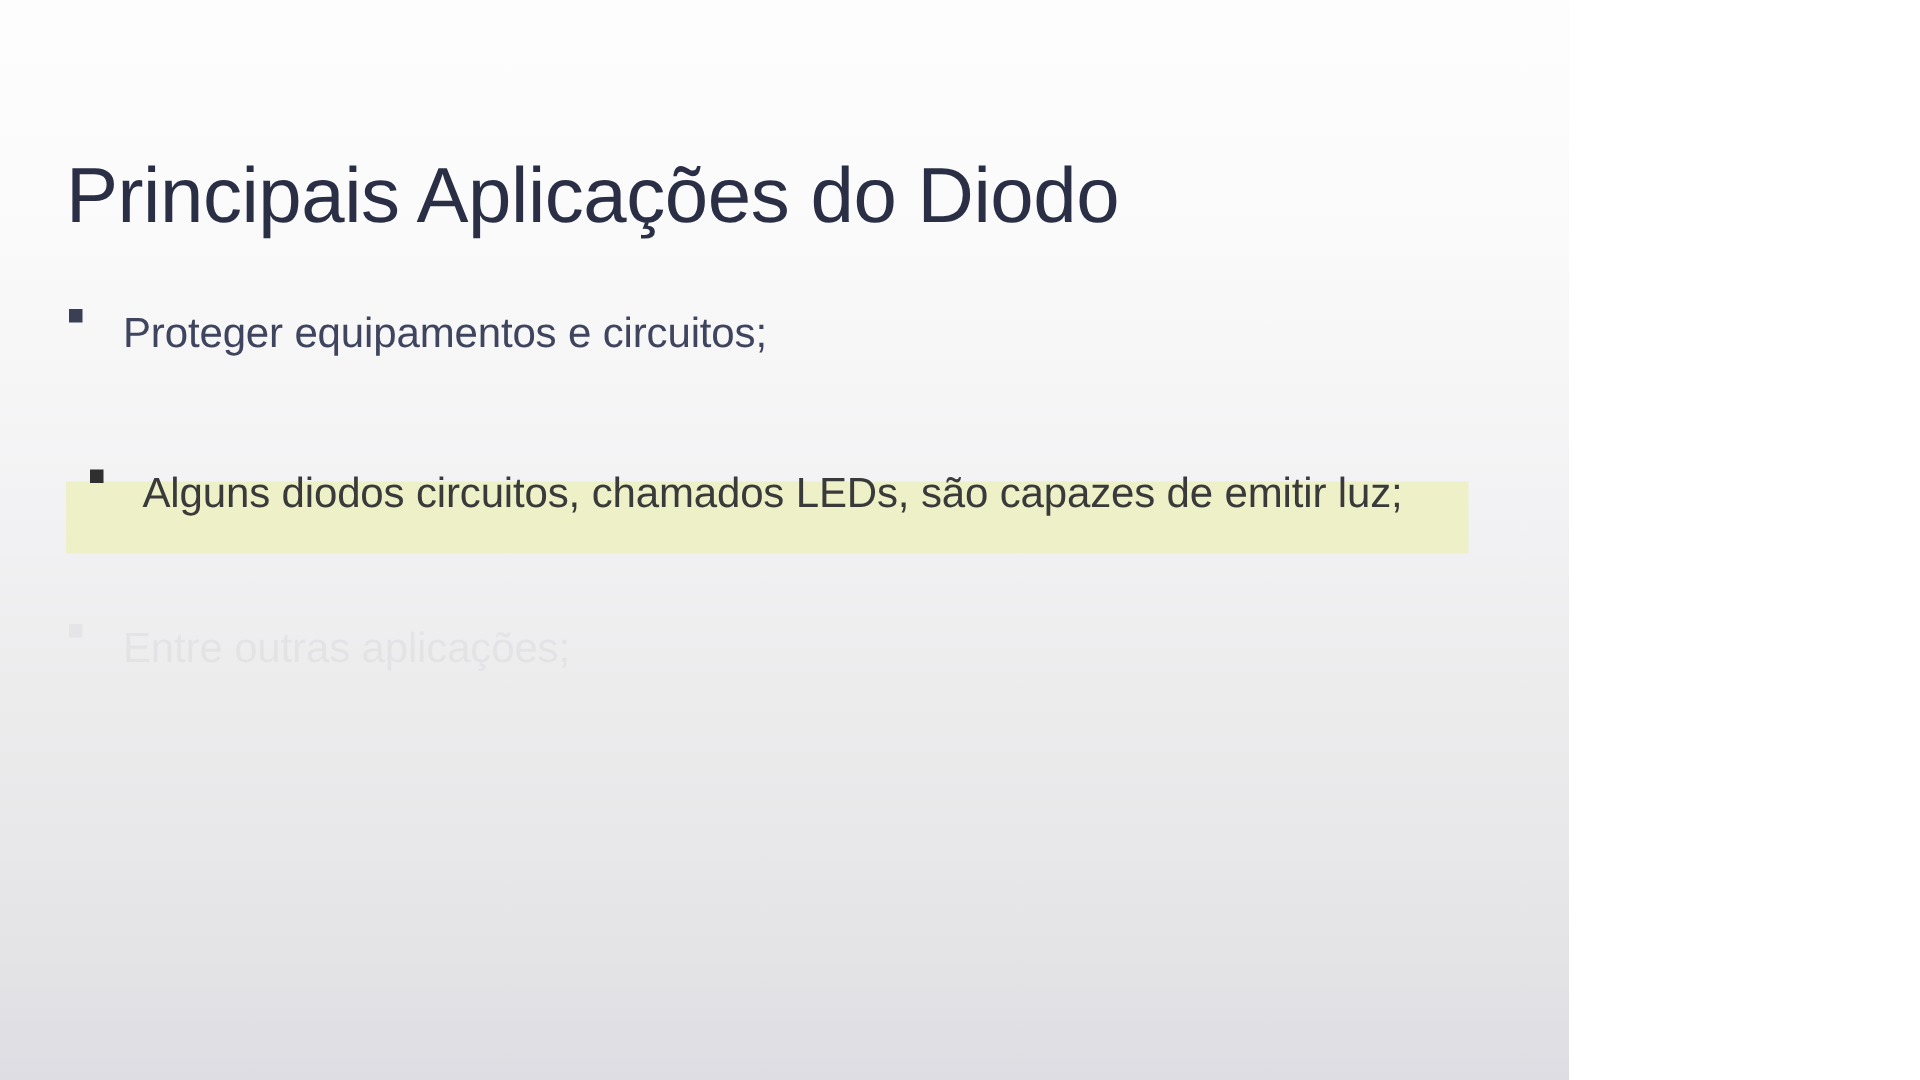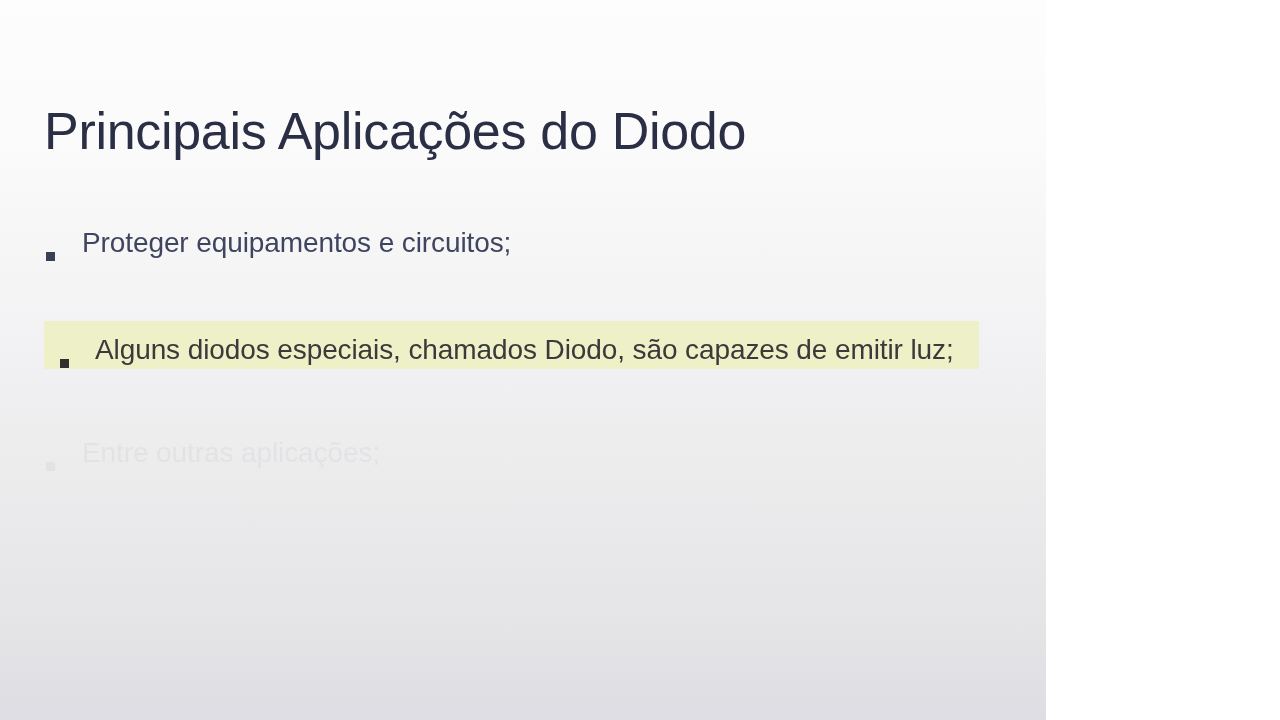--- a/index.html
+++ b/index.html
@@ -70,21 +70,21 @@
     position: absolute;
     left: 0px;
     top: 9px;
     height: 48px;
     background: #eef0c8;
   }
 
   .bullet-inner {
     position: relative;
     display: flex;
-    align-items: flex-end;
+    align-items: flex-start;
     height: 55px;
     padding-left: 0px;
   }
 
   .bullet-marker {
     display: inline-block;
     width: 9px;
     height: 9px;
     background: #3a3f55;
     margin-right: 27px;
@@ -138,21 +138,21 @@
         <span class="bullet-marker"></span>
         <span class="bullet-text">Proteger equipamentos e circuitos;</span>
       </div>
     </div>
 
 
     <div class="bullet-row highlighted">
       <div class="hl-band" style="width: 935.078px;"></div>
       <div class="bullet-inner">
         <span class="bullet-marker"></span>
-        <span class="bullet-text">Alguns diodos especiais, chamados Diodo, são capazes de emitir luz;</span>
+        <span class="bullet-text">Alguns diodos circuitos, chamados LEDs, são capazes de emitir luz;</span>
       </div>
     </div>
 
     <div class="bullet-row ghost">
       <div class="bullet-inner">
         <span class="bullet-marker"></span>
         <span class="bullet-text">Entre outras aplicações;</span>
       </div>
     </div>
 

